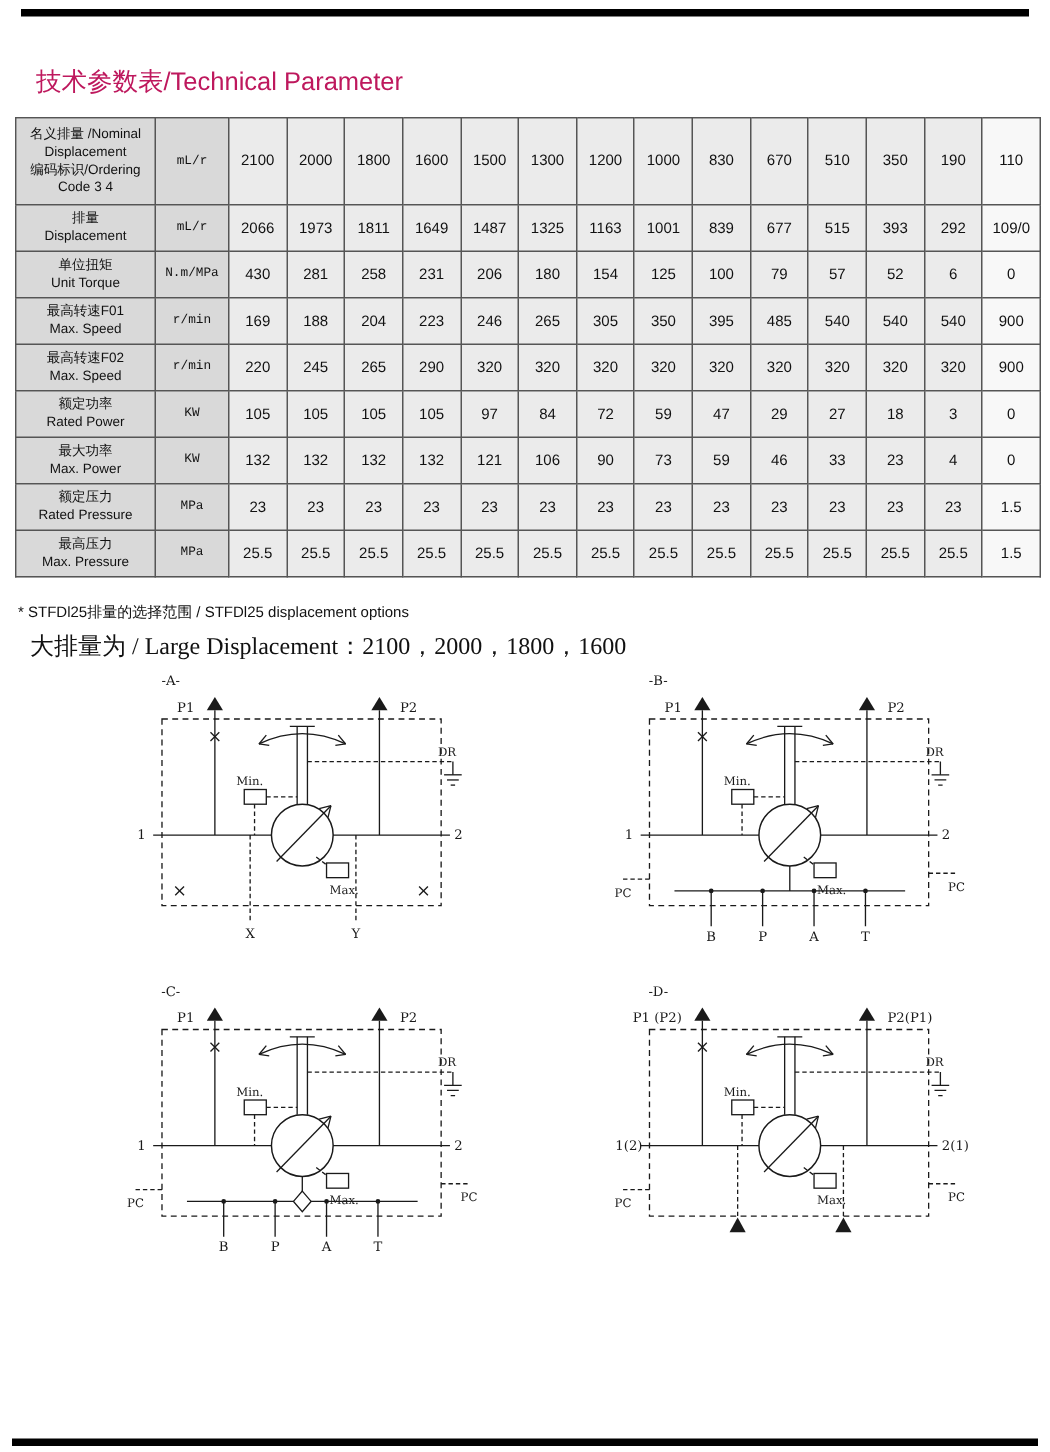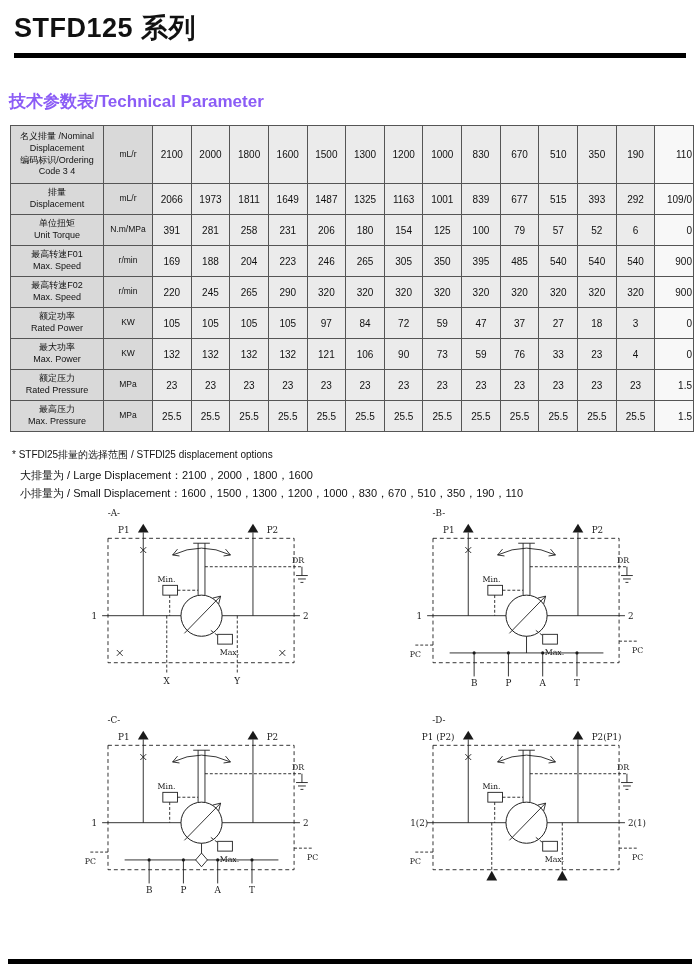--- a/index.html
+++ b/index.html
@@ -2,44 +2,43 @@
 <html><head>
 <meta charset="utf-8">
 <style>
   html,body{margin:0;padding:0;background:#ffffff;}
   body{width:700px;height:968px;overflow:hidden;
        font-family:"Liberation Sans","DejaVu Sans",sans-serif;color:#111;}
   .page{position:relative;width:700px;height:968px;box-sizing:border-box;padding:6px 8px;}
   h1.title{font-size:27px;font-weight:bold;margin:4px 6px 7px 6px;letter-spacing:.5px;}
   .rule{height:5px;background:#000;margin:0 6px;}
   .bottom-rule{position:absolute;left:8px;right:8px;bottom:4px;height:5px;background:#000;}
-  h2.section{font-size:17px;font-weight:700;margin:32px 4px 12px 1px;color:#8b5cf6;}
+  h2.section{font-size:17px;font-weight:400;margin:32px 4px 12px 16px;color:#be185d;}
   h2.section.schem-head{margin-top:28px;margin-bottom:8px;}
   table.tech{border-collapse:collapse;width:684px;table-layout:fixed;margin-left:2px;}
   table.tech th,table.tech td{border:1px solid #555;text-align:center;vertical-align:middle;
       padding:2px 1px;font-weight:normal;line-height:1.3;}
   table.tech th.rowlabel{background:#d9d9d9;width:90px;font-size:9px;}
-  table.tech td.unit{background:#d9d9d9;width:46px;font-size:8.5px;}
+  table.tech td.unit{background:#d9d9d9;width:46px;font-size:8.5px;font-family:Liberation Mono, monospace;}
   table.tech td.val{background:#ebebeb;font-size:10px;}
-  table.tech td.val.last{background:#f8f8f8;text-align:right;}
+  table.tech td.val.last{background:#f8f8f8;}
   table.tech tr{height:31px;}
   table.tech tr.first{height:58px;}
   .note-title{font-size:10px;margin:16px 4px 6px 4px;}
-  .note-line{font-size:11px;margin:3px 4px 3px 12px;}
+  .note-line{font-size:16px;margin:3px 4px 3px 12px;font-family:Liberation Serif, serif;}
   .schem-grid{display:grid;grid-template-columns:1fr 1fr;gap:16px 24px;
       padding:2px 14px 0 44px;justify-items:center;}
   svg.schem{width:250px;height:191px;display:block;}
   svg.schem text{font-family:"DejaVu Serif","Liberation Serif",serif;}
 </style>
 </head>
 <body>
 
 <div class="page">
 
-  <h1 class="title">STFD125 系列</h1>
   <div class="rule"></div>
 
   <h2 class="section">技术参数表/Technical Parameter</h2>
 
   <table class="tech">
     <tbody>
         <tr class="first">
           <th class="rowlabel">名义排量 /Nominal<br>Displacement<br>编码标识/Ordering<br>Code 3 4</th>
           <td class="unit">mL/r</td>
           <td class="val">2100</td>
@@ -71,21 +70,21 @@
           <td class="val">839</td>
           <td class="val">677</td>
           <td class="val">515</td>
           <td class="val">393</td>
           <td class="val">292</td>
           <td class="val last">109/0</td>
         </tr>
         <tr>
           <th class="rowlabel">单位扭矩<br>Unit Torque</th>
           <td class="unit">N.m/MPa</td>
-          <td class="val">391</td>
+          <td class="val">430</td>
           <td class="val">281</td>
           <td class="val">258</td>
           <td class="val">231</td>
           <td class="val">206</td>
           <td class="val">180</td>
           <td class="val">154</td>
           <td class="val">125</td>
           <td class="val">100</td>
           <td class="val">79</td>
           <td class="val">57</td>
@@ -134,39 +133,39 @@
           <td class="unit">KW</td>
           <td class="val">105</td>
           <td class="val">105</td>
           <td class="val">105</td>
           <td class="val">105</td>
           <td class="val">97</td>
           <td class="val">84</td>
           <td class="val">72</td>
           <td class="val">59</td>
           <td class="val">47</td>
-          <td class="val">37</td>
+          <td class="val">29</td>
           <td class="val">27</td>
           <td class="val">18</td>
           <td class="val">3</td>
           <td class="val last">0</td>
         </tr>
         <tr>
           <th class="rowlabel">最大功率<br>Max. Power</th>
           <td class="unit">KW</td>
           <td class="val">132</td>
           <td class="val">132</td>
           <td class="val">132</td>
           <td class="val">132</td>
           <td class="val">121</td>
           <td class="val">106</td>
           <td class="val">90</td>
           <td class="val">73</td>
           <td class="val">59</td>
-          <td class="val">76</td>
+          <td class="val">46</td>
           <td class="val">33</td>
           <td class="val">23</td>
           <td class="val">4</td>
           <td class="val last">0</td>
         </tr>
         <tr>
           <th class="rowlabel">额定压力<br>Rated Pressure</th>
           <td class="unit">MPa</td>
           <td class="val">23</td>
           <td class="val">23</td>
@@ -199,21 +198,20 @@
           <td class="val">25.5</td>
           <td class="val">25.5</td>
           <td class="val">25.5</td>
           <td class="val last">1.5</td>
         </tr>
       </tbody>
   </table>
 
   <p class="note-title">* STFDl25排量的选择范围 / STFDl25 displacement options</p>
   <p class="note-line">大排量为 / Large Displacement：2100，2000，1800，1600</p>
-  <p class="note-line">小排量为 / Small Displacement：1600，1500，1300，1200，1000，830，670，510，350，190，110</p>
 
 
   <div class="schem-grid">
     <svg class="schem" viewBox="0 0 250 195">
         <text x="34" y="10" font-size="9" fill="#1a1a1a" text-anchor="middle">-A-</text>
         <text x="50" y="28" font-size="9" fill="#1a1a1a" text-anchor="end">P1</text>
         <path d="M64 18 L69.5 27 L58.5 27 Z" fill="#1a1a1a"></path>
         <path d="M176 18 L181.5 27 L170.5 27 Z" fill="#1a1a1a"></path>
         <text x="190" y="28" font-size="9" fill="#1a1a1a" text-anchor="start">P2</text>
         <rect x="28" y="33" width="190" height="127" fill="none" stroke="#1a1a1a" stroke-width="0.9" stroke-dasharray="4 3"></rect>

